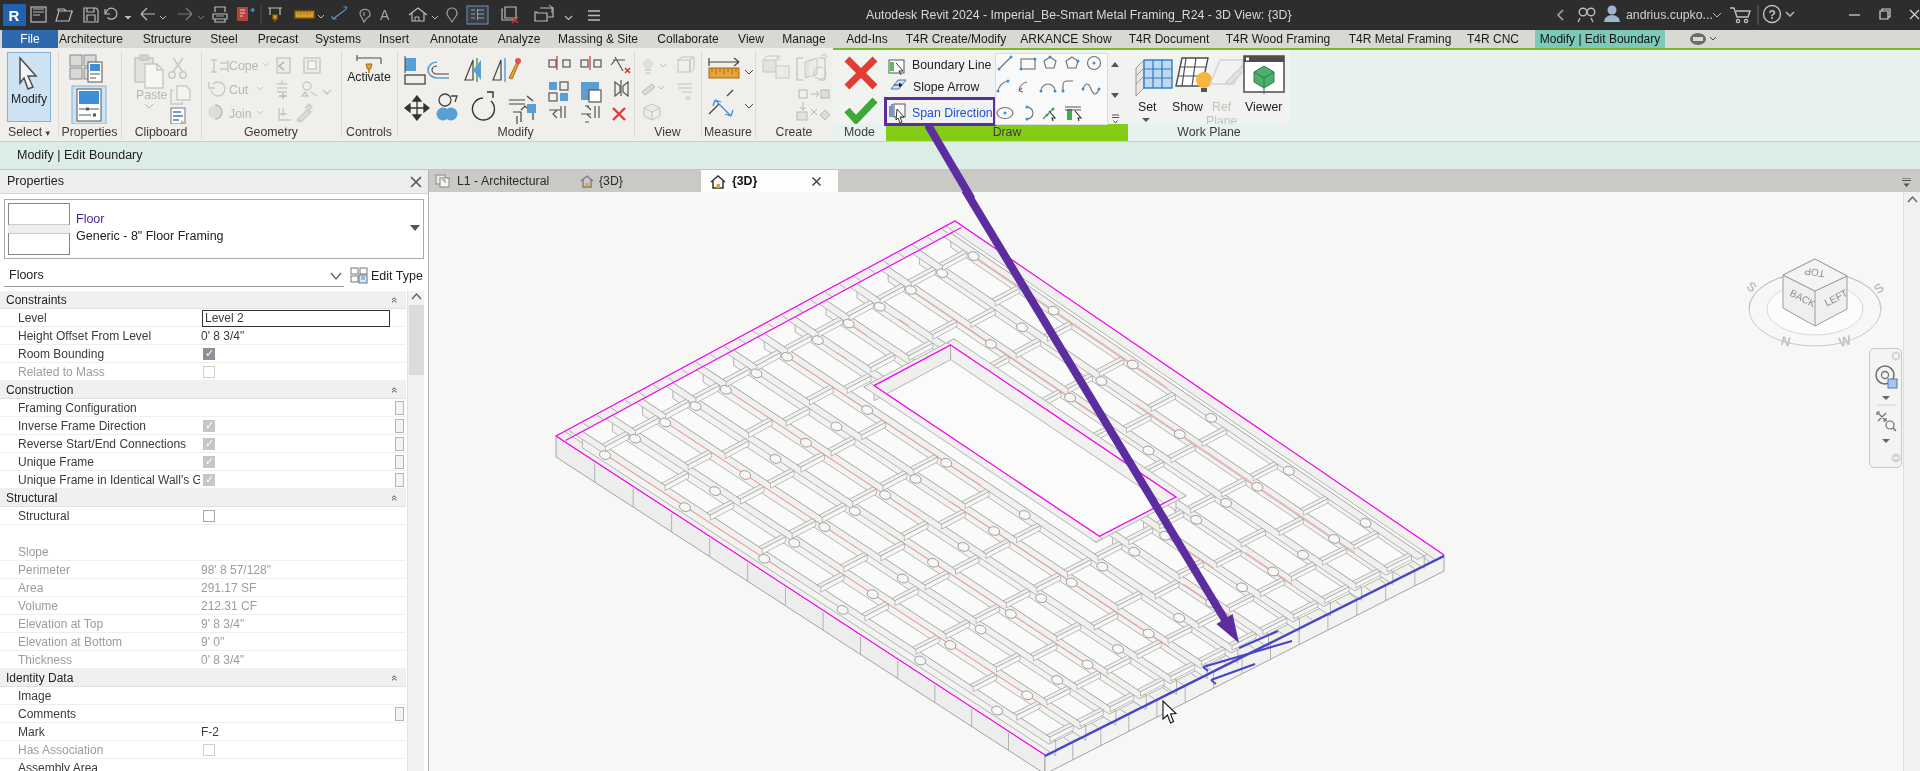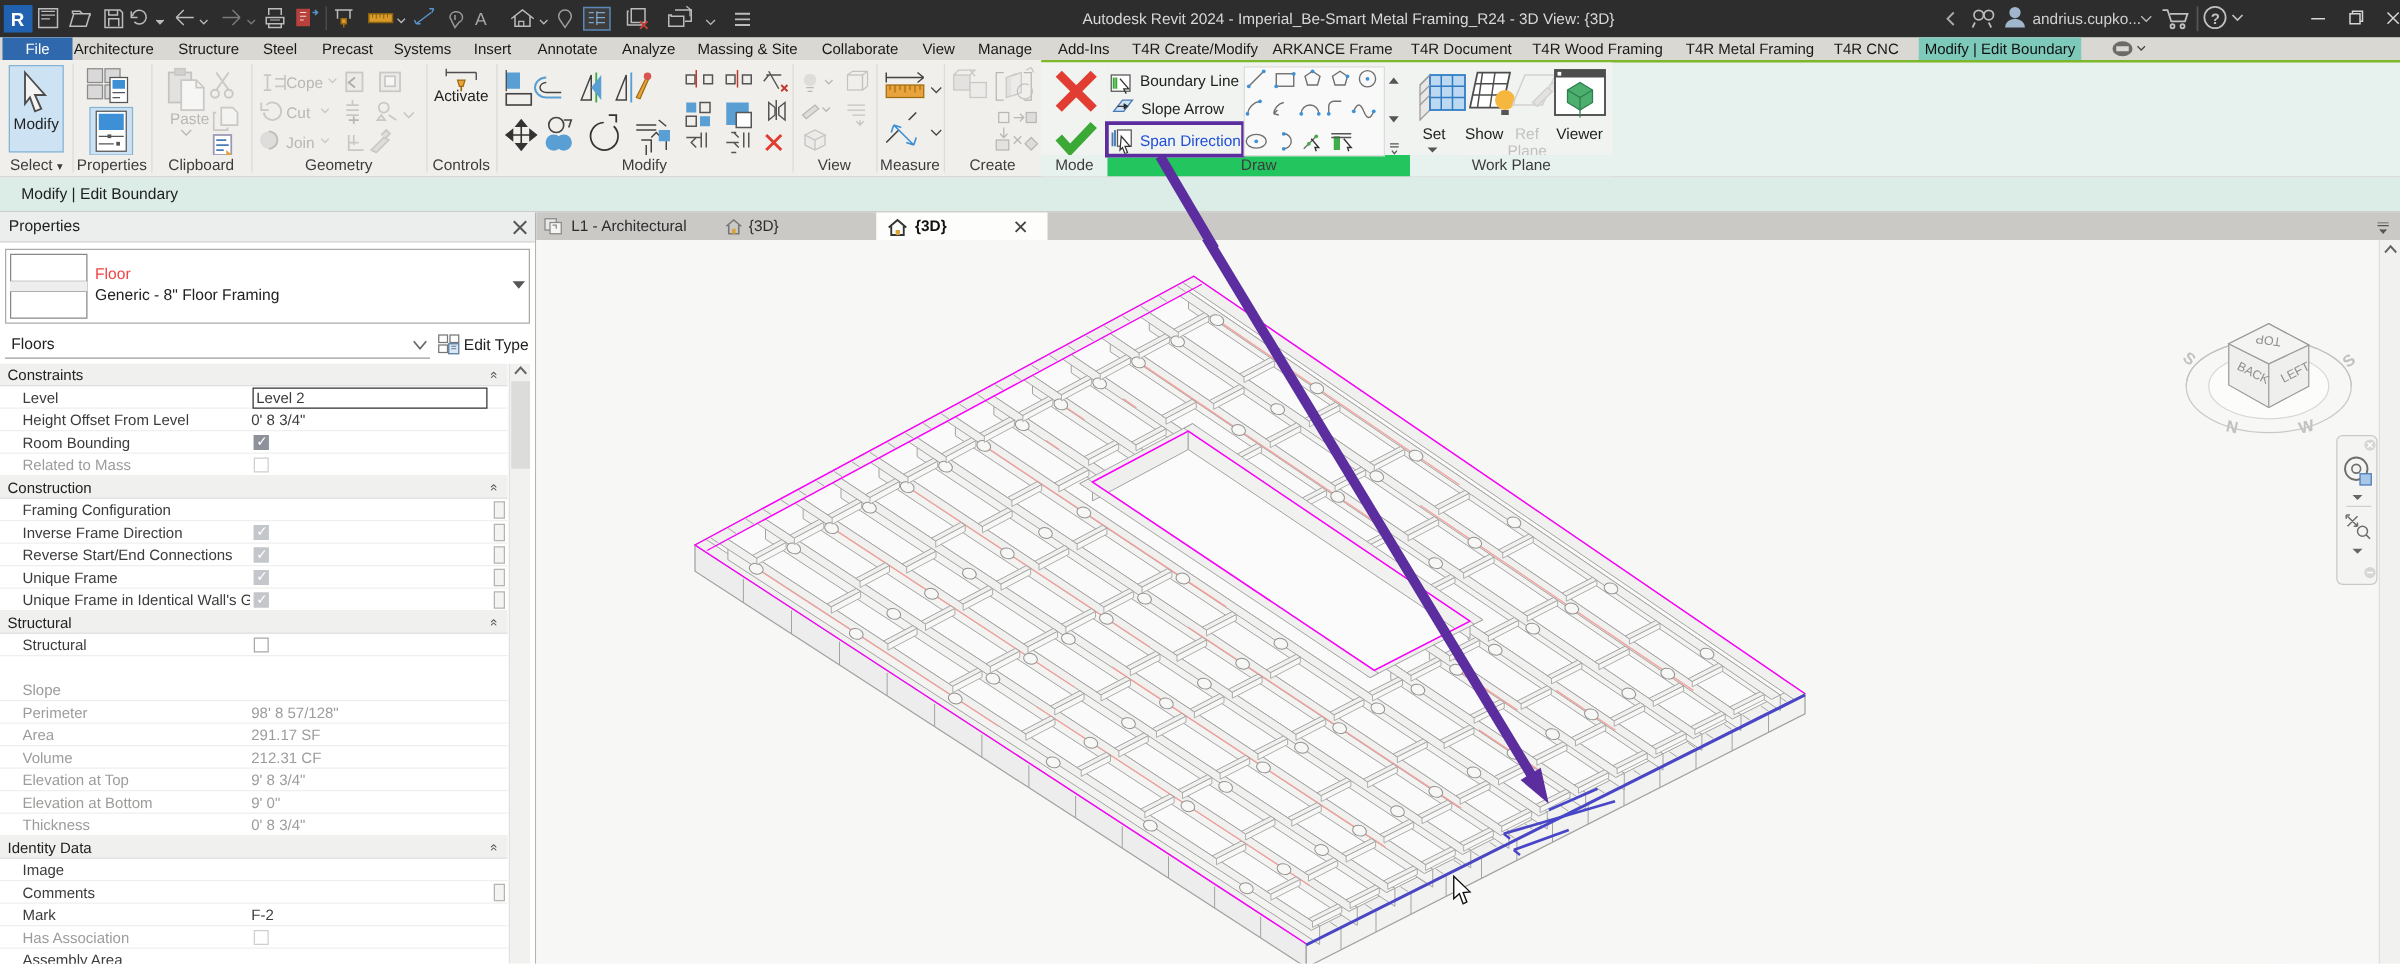--- a/index.html
+++ b/index.html
@@ -118,21 +118,21 @@
  <div class="rtab" style="left:310px;width:56px">Systems</div>
  <div class="rtab" style="left:372px;width:44px">Insert</div>
  <div class="rtab" style="left:424px;width:60px">Annotate</div>
  <div class="rtab" style="left:492px;width:54px">Analyze</div>
  <div class="rtab" style="left:552px;width:92px">Massing &amp; Site</div>
  <div class="rtab" style="left:652px;width:72px">Collaborate</div>
  <div class="rtab" style="left:732px;width:38px">View</div>
  <div class="rtab" style="left:776px;width:56px">Manage</div>
  <div class="rtab" style="left:840px;width:54px">Add-Ins</div>
  <div class="rtab" style="left:900px;width:112px">T4R Create/Modify</div>
- <div class="rtab" style="left:1016px;width:100px">ARKANCE Frame</div>
+ <div class="rtab" style="left:1016px;width:100px">ARKANCE Show</div>
  <div class="rtab" style="left:1122px;width:94px">T4R Document</div>
  <div class="rtab" style="left:1220px;width:116px">T4R Wood Framing</div>
  <div class="rtab" style="left:1342px;width:116px">T4R Metal Framing</div>
  <div class="rtab" style="left:1462px;width:62px">T4R CNC</div>
  <div class="rtab" id="ctxtab" style="left:1535px;width:130px;font-size:12px">Modify | Edit Boundary</div>
  <svg class="abs" width="40" height="18" style="left:1680px;top:0">
       <ellipse cx="18" cy="9" rx="8" ry="6" fill="#6b6b68"></ellipse>
       <rect x="13" y="7" width="10" height="4" fill="#d9d8d3"></rect>
       <path d="M30 7 l3 3 l3 -3" stroke="#444" fill="none"></path>
     </svg>
@@ -333,21 +333,21 @@
         <path d="M70 58 l5 5 l-5 5 l-5 -5 z" fill="#dedddb"></path>
       </g>
  </svg>
 
  <div class="pnl-sep" style="left:886px;top:5px;background:#d3e4de"></div>
  <div class="pnl-sep" style="left:1128px;top:5px;background:#d3e4de"></div>
  <div class="abs" style="left:1128px;top:2px;width:162px;height:76px;background:#f1f3f1"></div>
  <div class="abs" style="left:886px;top:2px;width:242px;height:76px;background:#f1f3f1"></div>
  <div class="abs" style="left:833px;top:2px;width:53px;height:76px;background:#f1f3f1"></div>
  <div class="pnl-lbl" style="left:833px;width:53px;background:#e7f1ed">Mode</div>
- <div class="pnl-lbl" style="left:886px;width:242px;background:#22c55e">Draw</div>
+ <div class="pnl-lbl" style="left:886px;width:242px;background:#84cc16">Draw</div>
  <div class="pnl-lbl" style="left:1128px;width:162px;background:#e7f1ed">Work Plane</div>
  <svg class="abs" style="left:840px;top:6px" width="46" height="70" fill="none">
   <path d="M7 5 L35 33 M35 5 L7 33" stroke="#e23d32" stroke-width="7" stroke-linecap="butt"></path>
   <path d="M7 56 l9 10 l19 -20" stroke="#3aa935" stroke-width="7" stroke-linecap="butt" fill="none"></path>
  </svg>
 
  <svg class="abs" style="left:888px;top:10px" width="20" height="20">
       <rect x="1" y="2" width="15" height="13" fill="#fff" stroke="#555"></rect>
       <path d="M3 4 v9 m2 -9 v9" stroke="#3aa935" stroke-width="1.6"></path>
       <path d="M8 5 l7 8 l-4 0 l2 4" stroke="#333" fill="#fff" stroke-width="1"></path>
@@ -452,21 +452,21 @@
         <path d="M1 1 l10 10 M11 1 l-10 10" stroke="#555" stroke-width="1.6"></path>
       </svg>
  </div>
 
  <div class="abs" style="left:4px;top:29px;width:420px;height:60px;background:#fff;border:1px solid #ababa9"></div>
  <div class="abs" style="left:8px;top:33px;width:62px;height:52px;background:#fff;border:1px solid #888"></div>
  <svg class="abs" style="left:8px;top:33px" width="62" height="52">
       <path d="M0 22 h62 M0 30 h62" stroke="#999"></path>
       <rect x="0" y="22" width="62" height="8" fill="#eee"></rect>
     </svg>
- <div class="abs" style="left:76px;top:42px;font-size:12.5px;color:#ef4444">Floor</div>
+ <div class="abs" style="left:76px;top:42px;font-size:12.5px;color:#4c1d95">Floor</div>
  <div class="abs" style="left:76px;top:59px;font-size:12.5px;color:#222">Generic - 8" Floor Framing</div>
  <svg class="abs" style="left:408px;top:52px" width="14" height="12">
       <path d="M2 3 l5 6 l5 -6" fill="#555"></path>
     </svg>
 
  <div class="abs" style="left:4px;top:95px;width:340px;height:22px;border-bottom:1px solid #9c9c9a"></div>
  <div class="abs" style="left:9px;top:98px;font-size:12.5px;color:#222">Floors</div>
  <svg class="abs" style="left:330px;top:102px" width="12" height="10">
       <path d="M1 1 l5 6 l5 -6" fill="none" stroke="#666" stroke-width="1.4"></path>
     </svg>

